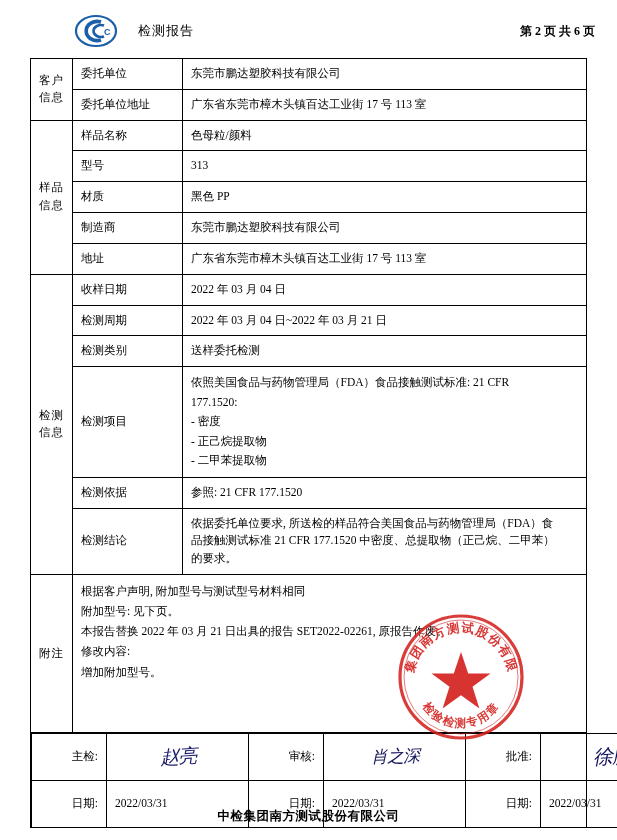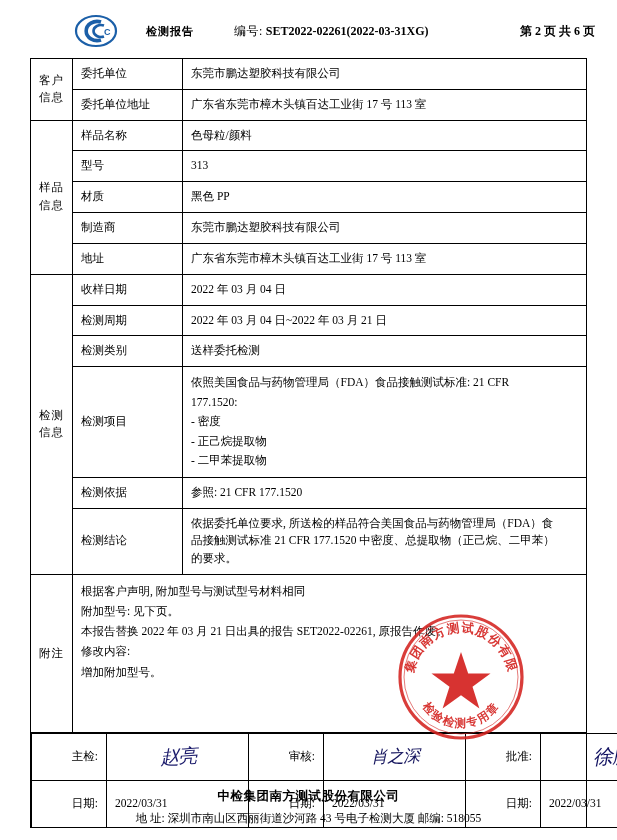--- a/index.html
+++ b/index.html
@@ -35,23 +35,23 @@
     height: 34px;
     flex: 0 0 auto;
     display: flex;
     align-items: center;
     justify-content: center;
     margin-left: 54px;
   }
   .logo svg { display:block; }
   .report-title {
     font-family: "Liberation Sans", sans-serif;
-    font-weight: bold;
-    font-size: 11px;
-    margin-left: 28px;
+    font-weight: normal;
+    font-size: 13px;
+    margin-left: 20px;
     letter-spacing: 1px;
   }
   .report-no {
     font-size: 12px;
     margin-left: 40px;
     white-space: nowrap;
   }
   .report-no .label { letter-spacing: 0.5px; }
   .report-no .value { font-weight: bold; font-family:"Liberation Serif", serif; }
   .page-no {
@@ -156,24 +156,20 @@
   <div class="header">
     <div class="logo">
       <svg width="44" height="34" viewBox="0 0 44 34">
         <ellipse cx="22" cy="17" rx="20" ry="15" fill="none" stroke="#1b5fa8" stroke-width="2.2"></ellipse>
         <path d="M27 8 A11 9.6 0 1 0 27 26" fill="none" stroke="#1b5fa8" stroke-width="3.6"></path>
         <path d="M30 11.5 A7.5 6 0 1 0 30 22.5" fill="none" stroke="#1b5fa8" stroke-width="2.6"></path>
         <text x="30" y="21" font-family="Liberation Sans, sans-serif" font-size="9" fill="#1b5fa8" font-weight="bold">C</text>
       </svg>
     </div>
     <div class="report-title">检测报告</div>
-    <div class="report-no">
-      <span class="label">编号:</span>
-      <span class="value">SET2022-02261(2022-03-31XG)</span>
-    </div>
     <div class="page-no">第 2 页 共 6 页</div>
   </div>
 
   <table class="main">
     <colgroup>
       <col style="width:42px">
         <col style="width:110px">
         <col>
     </colgroup>
     <tbody>
@@ -307,21 +303,15 @@
       <path id="arcBot" d="M 24 90 A 46 46 0 0 0 106 90" fill="none"></path>
       <text font-family="Liberation Serif, serif" font-size="11.5" fill="#d4221f" font-weight="bold" letter-spacing="1.5" opacity="0.9">
         <textPath href="#arcBot" startOffset="50%" text-anchor="middle">检验检测专用章</textPath>
       </text>
       <polygon points="65,40 72.2,61.5 94.5,61.5 76.5,74.8 83.4,96.5 65,83.2 46.6,96.5 53.5,74.8 35.5,61.5 57.8,61.5" fill="#d4221f" opacity="0.92"></polygon>
     </svg>
   </div>
 
   <div class="footer">
     <div class="company">中检集团南方测试股份有限公司</div>
-    <div>
-      <span>地 址:</span>
-      <span>深圳市南山区西丽街道沙河路 43 号电子检测大厦</span>
-      <span>邮编:</span>
-      <span>518055</span>
-    </div>
   </div>
 
 </div>
 
 </body></html>

